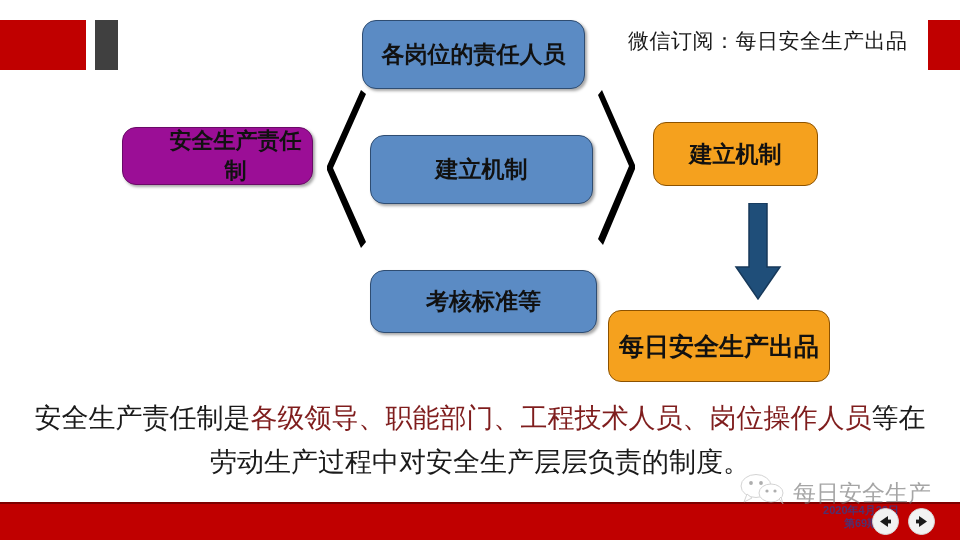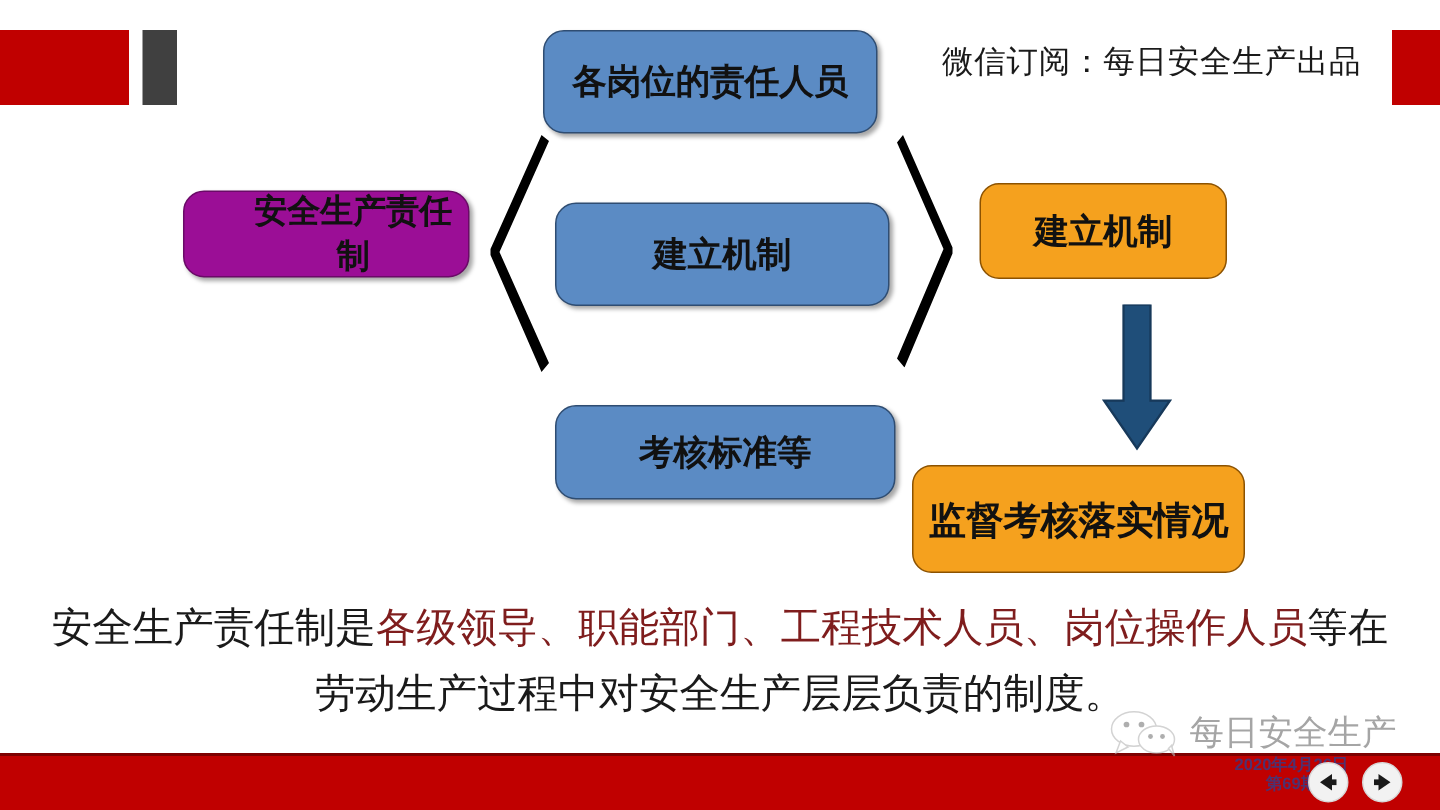--- a/index.html
+++ b/index.html
@@ -73,21 +73,21 @@
     font-family:"Liberation Sans","DejaVu Sans",sans-serif;
     font-size:27px;line-height:44px;color:#1a1a1a;text-align:center;
   }
   .body-text .hl{color:#7f1d1d;}
 
   
   .footer-bar{position:absolute;left:0;top:502px;width:960px;height:38px;background:#C00000;}
   .footer-bar .edge{position:absolute;left:0;top:0;width:960px;height:2px;background:#7d0000;}
 
   
-  .wm{position:absolute;left:740px;top:473px;display:flex;align-items:flex-start;gap:7px;opacity:.62;}
+  .wm{position:absolute;left:740px;top:473px;display:flex;align-items:flex-end;gap:7px;opacity:.62;}
   .wm-label{
     font-family:"Liberation Serif","DejaVu Serif",serif;
     font-size:23px;color:#6f6f6f;white-space:nowrap;
   }
   .wm-date{
     position:absolute;left:806px;top:504px;width:110px;text-align:center;
     font-family:"Liberation Sans","DejaVu Sans",sans-serif;
     font-size:11px;line-height:13px;font-weight:bold;color:#2F3F8F;opacity:.78;
   }
   .navbtn{
@@ -131,21 +131,21 @@
   </div>
 
   <div class="node node-orange" id="box-mechanism">建立机制</div>
 
   <div class="down-arrow">
     <svg width="60" height="100" viewBox="0 0 60 100">
       <polygon points="21,0 39,0 39,64 52,64 30,96 8,64 21,64" fill="#1F4E79" stroke="#17395A" stroke-width="1.5"></polygon>
     </svg>
   </div>
 
-  <div class="node node-orange-serif" id="box-supervise">监督考核落实情况</div>
+  <div class="node node-orange-serif" id="box-supervise">每日安全生产出品</div>
 
   <div class="body-text">
     <span>安全生产责任制是</span><span class="hl">各级领导、职能部门、工程技术人员、岗位操作人员</span><span>等在劳动生产过程中对安全生产层层负责的制度。</span>
   </div>
 
   <div class="footer-bar">
     <div class="edge"></div>
   </div>
 
   <div class="wm">

